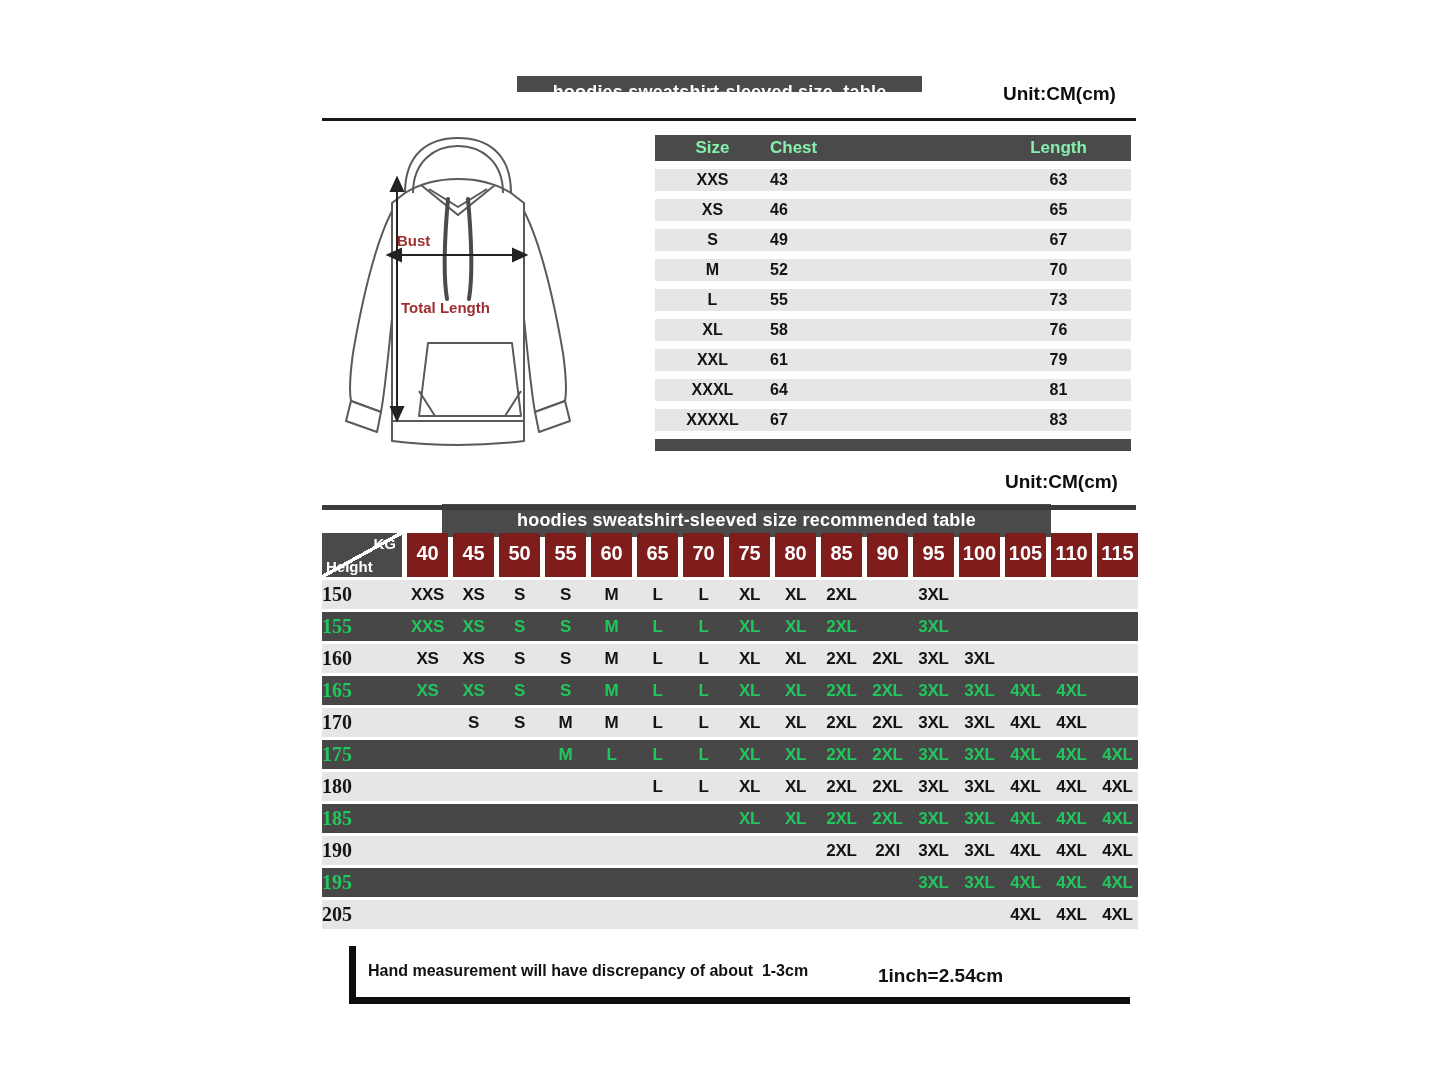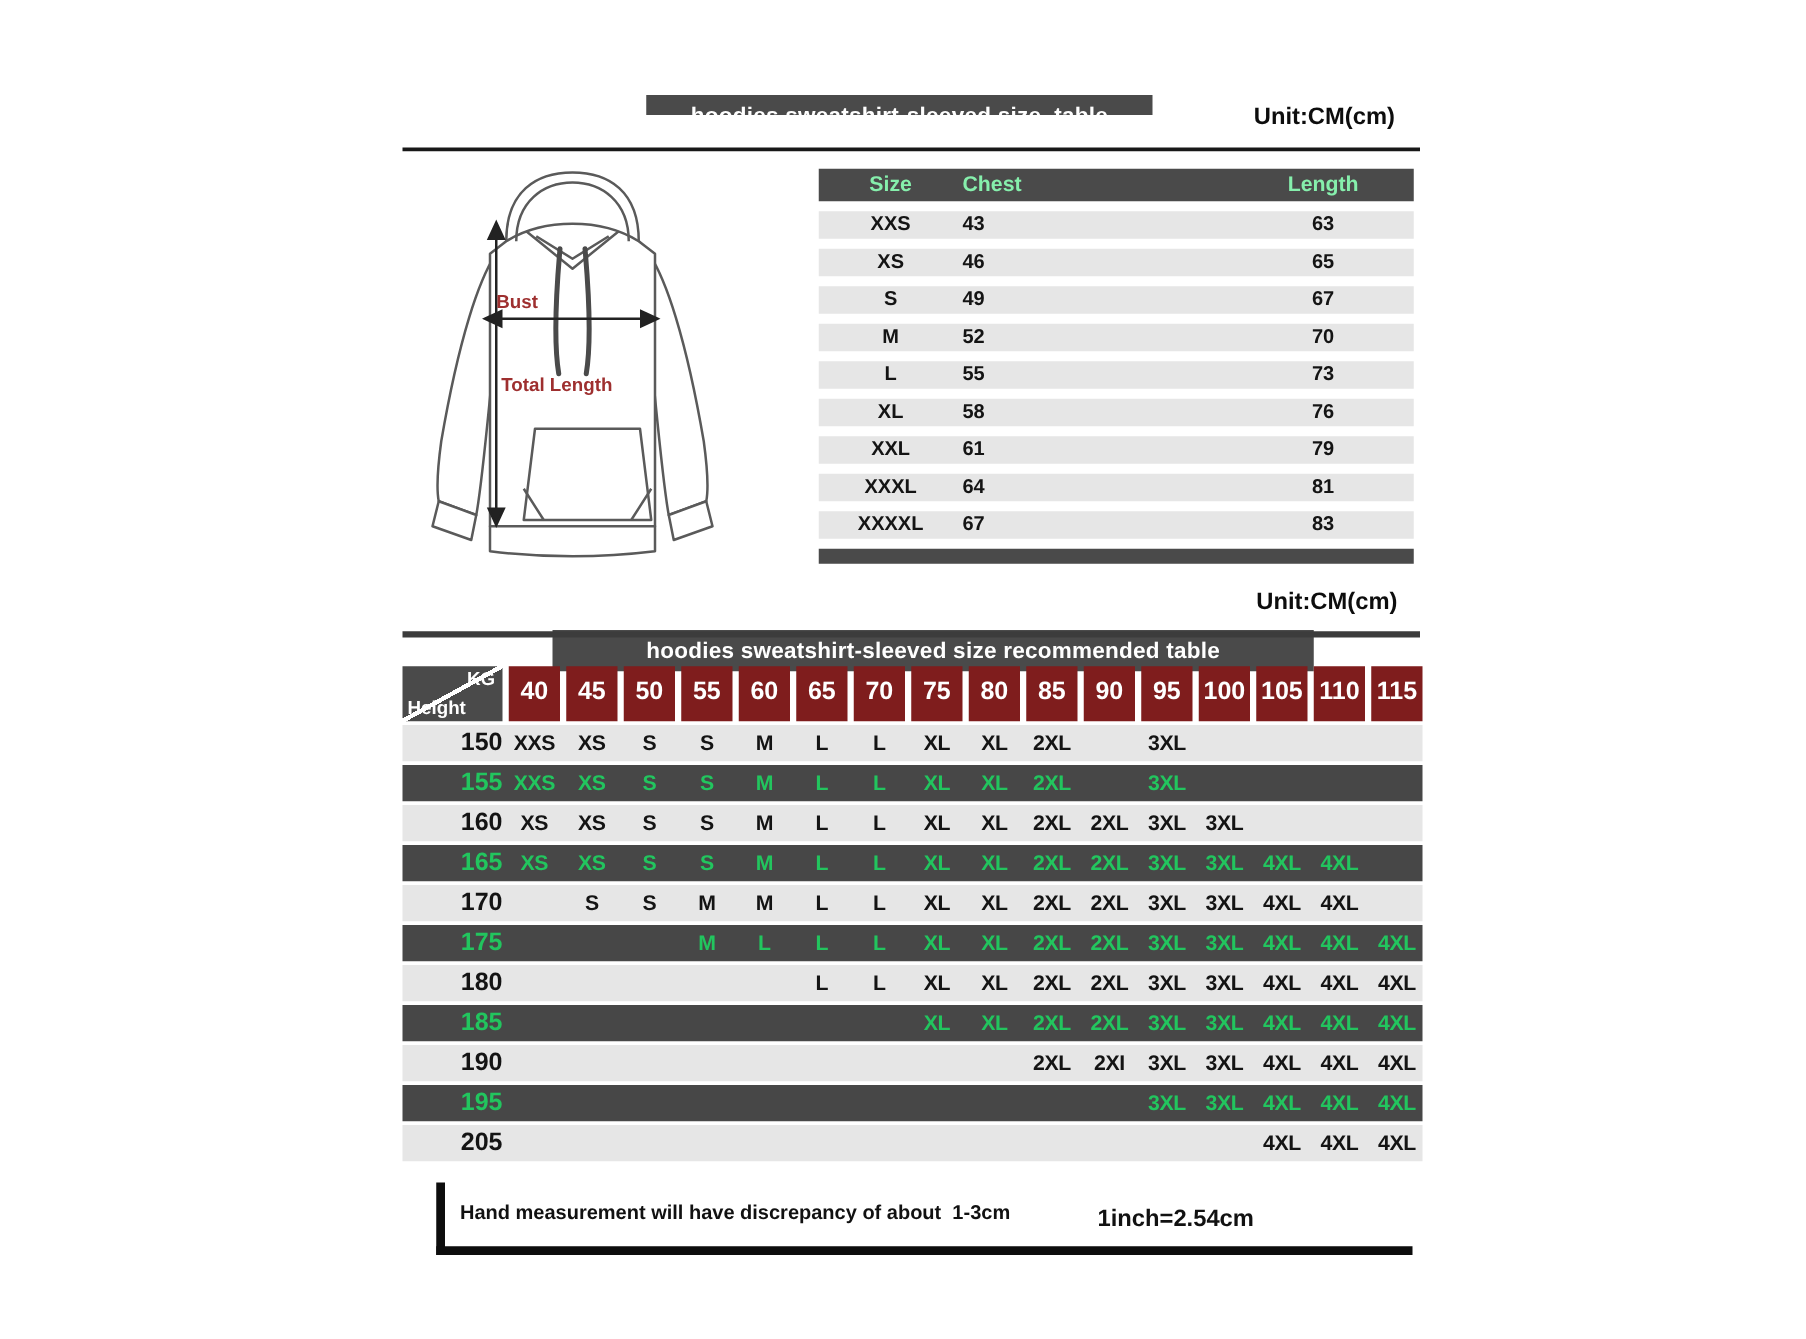--- a/index.html
+++ b/index.html
@@ -40,21 +40,21 @@
     width:80px; position:relative; color:#fff;
     background:linear-gradient(to bottom right, #4a4a4a 47.5%, #ffffff 47.5%, #ffffff 52%, #4a4a4a 52%);
   }
   .corner-kg { position:absolute; top:2px; right:6px; font-weight:bold; font-size:15px; }
   .corner-height { position:absolute; bottom:2px; left:4px; font-weight:bold; font-size:15px;text-align:center; }
   .mx-hcell { flex:1; background:#7f1d1d; color:#fff; font-weight:bold; font-size:20px;
               line-height:40px; text-align:center; }
   .mx-row { display:flex; gap:5px; height:29px; line-height:29px; margin-top:3px; font-weight:bold; }
   .mx-row.light { background:#e6e6e6; color:#141414; }
   .mx-row.dark  { background:#474747; color:#22c55e; }
-  .mx-rowlabel { width:80px; text-align:right; font-size:20px; }
+  .mx-rowlabel { width:80px; text-align:left; font-size:20px;font-family:Liberation Serif, serif; }
   .mx-cell { flex:1; text-align:center; font-size:17px; letter-spacing:-.3px; }
 
   
   #note-vbar { position:absolute; left:349px; top:946px; width:7px; height:58px; background:#0d0d0d; }
   #note-hbar { position:absolute; left:349px; top:997px; width:781px; height:7px; background:#0d0d0d; }
   #note-text { position:absolute; left:368px; top:962px; font-size:16px; font-weight:bold; white-space:pre; }
   #note-conv { position:absolute; left:878px; top:965px; font-size:19px; font-weight:bold; }
 </style>
 </head>
 <body>

